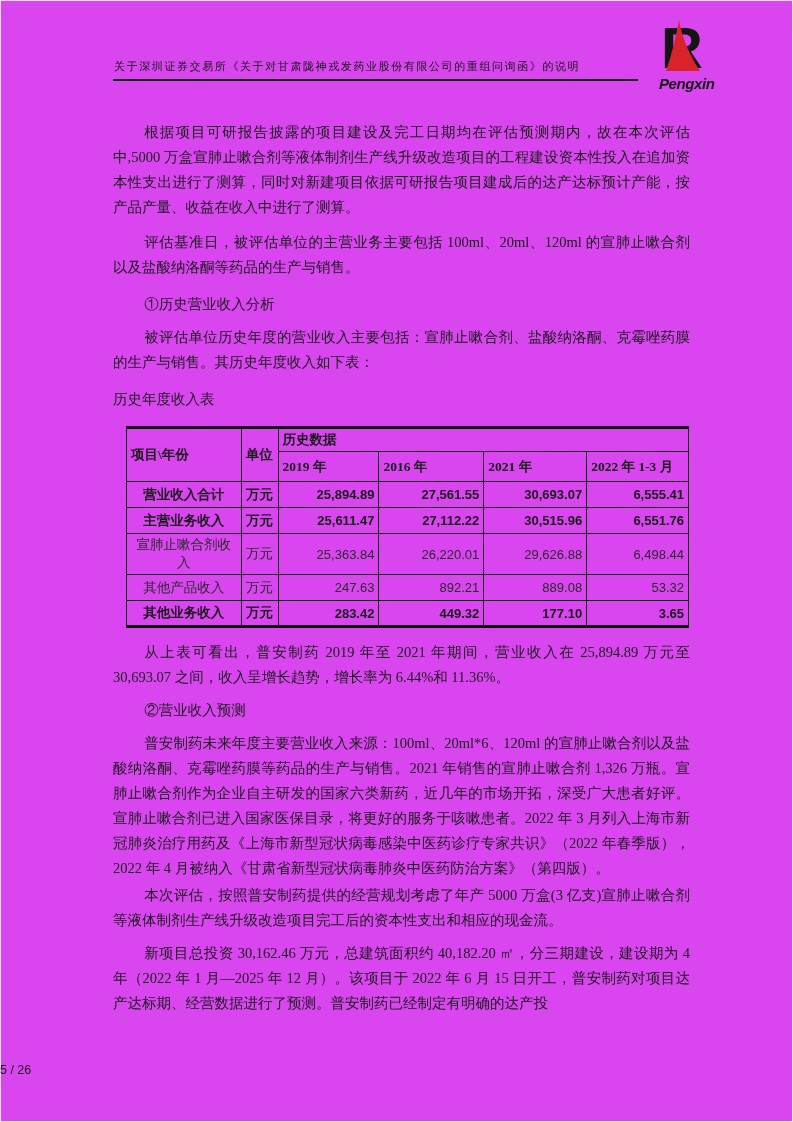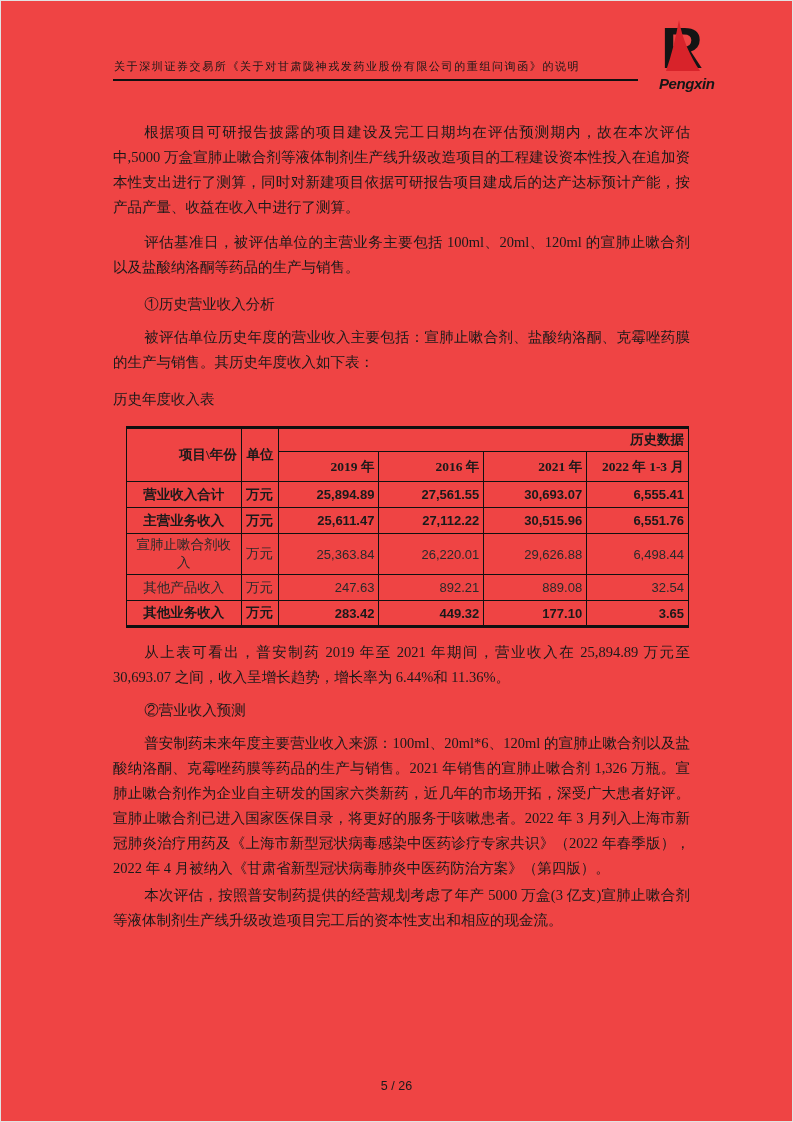--- a/index.html
+++ b/index.html
@@ -1,20 +1,20 @@
 <!DOCTYPE html>
 <html><head>
 <meta charset="utf-8">
 <style>
   * { box-sizing: border-box; }
   html,body { margin:0; padding:0; background:#fff; }
   .page {
     position: relative;
     width: 793px; height: 1122px;
-    background: #ef4444;
+    background: #d946ef;
     box-shadow: inset 0 0 0 1px #e2e2e2;
     overflow: hidden;
     font-family: "Liberation Serif", "DejaVu Serif", serif;
     color: #1a1a1a;
   }
   
   .header-title {
     position: absolute; left: 114px; top: 59px;
     font-size: 11px; letter-spacing: 1.6px; color:#161616;
     white-space: nowrap;
@@ -45,44 +45,43 @@
     border-collapse: collapse;
     border-top: 3px solid #101010;
     border-bottom: 3px solid #101010;
     font-size: 13.5px;
     margin-bottom: 12px;
   }
   table.rev th, table.rev td {
     border: 1px solid #101010;
     padding: 2px 4px;
   }
-  table.rev th { font-weight: bold; text-align: right; }
+  table.rev th { font-weight: bold; text-align: left; }
   .hdr-group { height: 24px; }
   .hdr-years th { height: 30px; }
   td.lab { text-align: center; height: 26px; }
   td.unit { text-align: center; }
   td.num {
     text-align: right;
     font-family: "Liberation Sans", "DejaVu Sans", sans-serif;
     font-size: 13px;
     margin-left: 12px;
   }
   tr.bold-row td { font-weight: bold; }
   tr.plain-row td { font-weight: normal; color: #2a2a2a; }
   .p5 { margin-bottom: 8px !important; }
   .heading2 { margin: 0 0 8px 0 !important; }
   .p6 { margin-bottom: 2px !important; }
   .p7 { margin-bottom: 8px !important; }
   .p8 { margin-bottom: 0 !important; }
   
   .footer {
     position: absolute; left: 0; top: 1063px; width: 793px;
-    text-align: center;
     font-family: "Liberation Sans", "DejaVu Sans", sans-serif;
-    font-size: 12.5px; color: #1a1a1a; margin-top: 16px;
+    font-size: 12.5px; color: #1a1a1a;
   }
 </style>
 </head>
 <body>
 
 <div class="page">
 
   <div class="header-title">关于深圳证券交易所《关于对甘肃陇神戎发药业股份有限公司的重组问询函》的说明</div>
   <div class="header-rule"></div>
 
@@ -146,34 +145,35 @@
         <td class="num">26,220.01</td>
         <td class="num">29,626.88</td>
         <td class="num">6,498.44</td>
       </tr>
       <tr class="plain-row">
         <td class="lab">其他产品收入</td>
         <td class="unit">万元</td>
         <td class="num">247.63</td>
         <td class="num">892.21</td>
         <td class="num">889.08</td>
-        <td class="num">32.54</td>
+        <td class="num">53.32</td>
       </tr>
       <tr class="bold-row">
         <td class="lab">其他业务收入</td>
         <td class="unit">万元</td>
         <td class="num">283.42</td>
         <td class="num">449.32</td>
         <td class="num">177.10</td>
         <td class="num">3.65</td>
       </tr>
     </tbody>
       </table>
 
     <p class="indent p5">从上表可看出，普安制药 2019 年至 2021 年期间，营业收入在 25,894.89 万元至 30,693.07 之间，收入呈增长趋势，增长率为 6.44%和 11.36%。</p>
     <p class="indent heading2">②营业收入预测</p>
     <p class="indent p6">普安制药未来年度主要营业收入来源：100ml、20ml*6、120ml 的宣肺止嗽合剂以及盐酸纳洛酮、克霉唑药膜等药品的生产与销售。2021 年销售的宣肺止嗽合剂 1,326 万瓶。宣肺止嗽合剂作为企业自主研发的国家六类新药，近几年的市场开拓，深受广大患者好评。宣肺止嗽合剂已进入国家医保目录，将更好的服务于咳嗽患者。2022 年 3 月列入上海市新冠肺炎治疗用药及《上海市新型冠状病毒感染中医药诊疗专家共识》（2022 年春季版），2022 年 4 月被纳入《甘肃省新型冠状病毒肺炎中医药防治方案》（第四版）。</p>
     <p class="indent p7">本次评估，按照普安制药提供的经营规划考虑了年产 5000 万盒(3 亿支)宣肺止嗽合剂等液体制剂生产线升级改造项目完工后的资本性支出和相应的现金流。</p>
+    <p class="indent p8">新项目总投资 30,162.46 万元，总建筑面积约 40,182.20 ㎡，分三期建设，建设期为 4 年（2022 年 1 月—2025 年 12 月）。该项目于 2022 年 6 月 15 日开工，普安制药对项目达产达标期、经营数据进行了预测。普安制药已经制定有明确的达产投</p>
   </div>
 
   <div class="footer">5 / 26</div>
 
 </div>
 
 </body></html>

